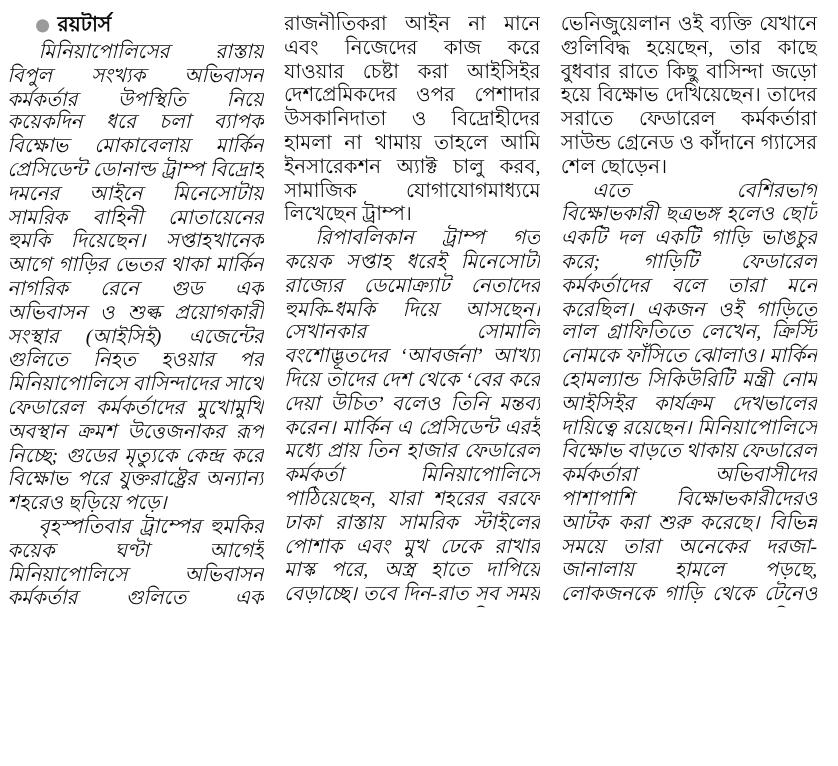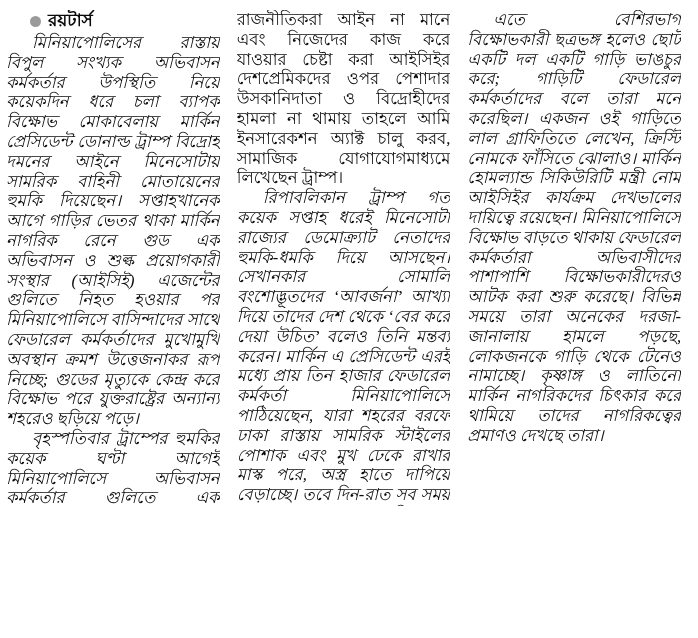--- a/index.html
+++ b/index.html
@@ -81,18 +81,19 @@
       <p class="indent">মিনিয়াপোলিসের রাস্তায় বিপুল সংখ্যক অভিবাসন কর্মকর্তার উপস্থিতি নিয়ে কয়েকদিন ধরে চলা ব্যাপক বিক্ষোভ মোকাবেলায় মার্কিন প্রেসিডেন্ট ডোনাল্ড ট্রাম্প বিদ্রোহ দমনের আইনে মিনেসোটায় সামরিক বাহিনী মোতায়েনের হুমকি দিয়েছেন। সপ্তাহখানেক আগে গাড়ির ভেতর থাকা মার্কিন নাগরিক রেনে গুড এক অভিবাসন ও শুল্ক প্রয়োগকারী সংস্থার (আইসিই) এজেন্টের গুলিতে নিহত হওয়ার পর মিনিয়াপোলিসে বাসিন্দাদের সাথে ফেডারেল কর্মকর্তাদের মুখোমুখি অবস্থান ক্রমশ উত্তেজনাকর রূপ নিচ্ছে; গুডের মৃত্যুকে কেন্দ্র করে বিক্ষোভ পরে যুক্তরাষ্ট্রের অন্যান্য শহরেও ছড়িয়ে পড়ে।</p>
       <p class="indent">বৃহস্পতিবার ট্রাম্পের হুমকির কয়েক ঘণ্টা আগেই মিনিয়াপোলিসে অভিবাসন কর্মকর্তার গুলিতে এক ভেনিজুয়েলান আহত হন। এজেন্টরা ওই ব্যক্তির গাড়ি থামাতে চাইলে তিনি পালানোর চেষ্টা করেন, বলছে সরকার। গুলি ওই ব্যক্তির পায়ে লেগেছে। যদি মিনেসোটার দুর্নীতিগ্রস্ত</p>
     </div>
 
     <div class="col">
       <p class="noindent">রাজনীতিকরা আইন না মানে এবং নিজেদের কাজ করে যাওয়ার চেষ্টা করা আইসিইর দেশপ্রেমিকদের ওপর পেশাদার উসকানিদাতা ও বিদ্রোহীদের হামলা না থামায় তাহলে আমি ইনসারেকশন অ্যাক্ট চালু করব, সামাজিক যোগাযোগমাধ্যমে লিখেছেন ট্রাম্প।</p>
       <p class="indent">রিপাবলিকান ট্রাম্প গত কয়েক সপ্তাহ ধরেই মিনেসোটা রাজ্যের ডেমোক্র্যাট নেতাদের হুমকি-ধমকি দিয়ে আসছেন। সেখানকার সোমালি বংশোদ্ভূতদের ‘আবর্জনা’ আখ্যা দিয়ে তাদের দেশ থেকে ‘বের করে দেয়া উচিত’ বলেও তিনি মন্তব্য করেন। মার্কিন এ প্রেসিডেন্ট এরই মধ্যে প্রায় তিন হাজার ফেডারেল কর্মকর্তা মিনিয়াপোলিসে পাঠিয়েছেন, যারা শহরের বরফে ঢাকা রাস্তায় সামরিক স্টাইলের পোশাক এবং মুখ ঢেকে রাখার মাস্ক পরে, অস্ত্র হাতে দাপিয়ে বেড়াচ্ছে। তবে দিন-রাত সব সময় তাদেরকে ক্ষুব্ধ বাসিন্দাদের বিক্ষোভের মুখেও পড়তে হচ্ছে, যাদের অনেকে শিস দিয়ে, টাম্বুরিন বাজিয়ে তাদের প্রতিবাদের জানান দিচ্ছেন।</p>
     </div>
 
     <div class="col">
+      <p class="noindent">ভেনিজুয়েলান ওই ব্যক্তি যেখানে গুলিবিদ্ধ হয়েছেন, তার কাছে বুধবার রাতে কিছু বাসিন্দা জড়ো হয়ে বিক্ষোভ দেখিয়েছেন। তাদের সরাতে ফেডারেল কর্মকর্তারা সাউন্ড গ্রেনেড ও কাঁদানে গ্যাসের শেল ছোড়েন।</p>
       <p class="indent">এতে বেশিরভাগ বিক্ষোভকারী ছত্রভঙ্গ হলেও ছোট একটি দল একটি গাড়ি ভাঙচুর করে; গাড়িটি ফেডারেল কর্মকর্তাদের বলে তারা মনে করেছিল। একজন ওই গাড়িতে লাল গ্রাফিতিতে লেখেন, ক্রিস্টি নোমকে ফাঁসিতে ঝোলাও। মার্কিন হোমল্যান্ড সিকিউরিটি মন্ত্রী নোম আইসিইর কার্যক্রম দেখভালের দায়িত্বে রয়েছেন। মিনিয়াপোলিসে বিক্ষোভ বাড়তে থাকায় ফেডারেল কর্মকর্তারা অভিবাসীদের পাশাপাশি বিক্ষোভকারীদেরও আটক করা শুরু করেছে। বিভিন্ন সময়ে তারা অনেকের দরজা-জানালায় হামলে পড়ছে, লোকজনকে গাড়ি থেকে টেনেও নামাচ্ছে। কৃষ্ণাঙ্গ ও লাতিনো মার্কিন নাগরিকদের চিৎকার করে থামিয়ে তাদের নাগরিকত্বের প্রমাণও দেখছে তারা।</p>
     </div>
 
   </div>
 
 </div>
 
 </body></html>

